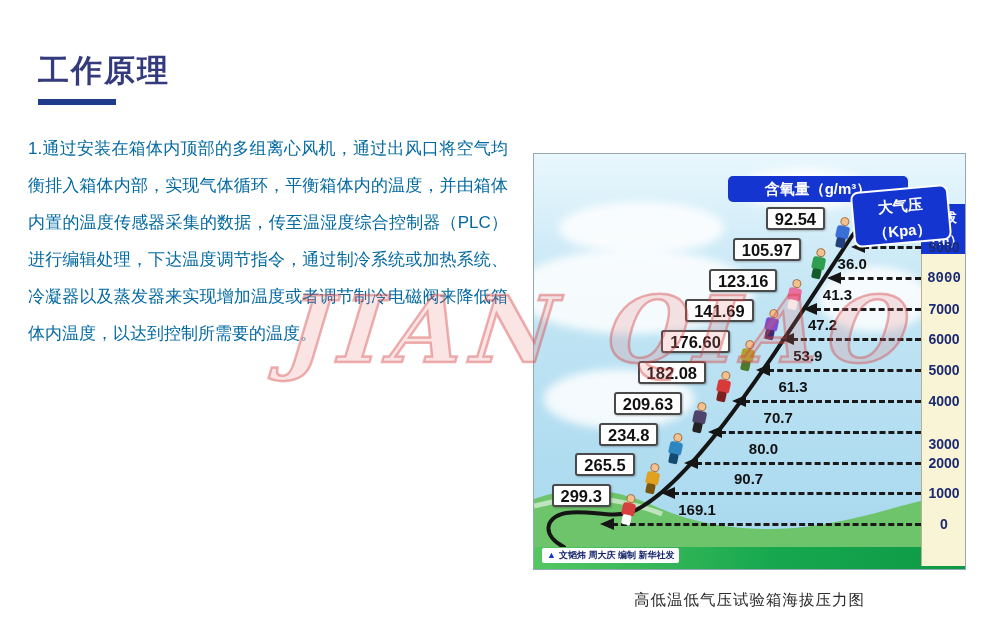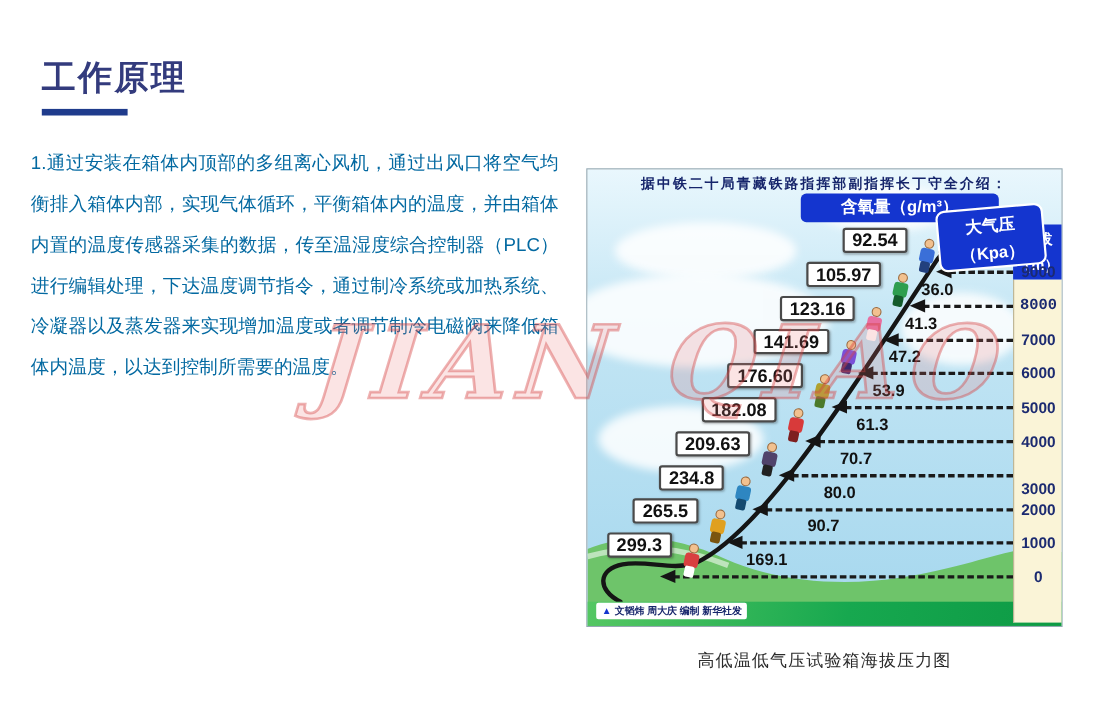--- a/index.html
+++ b/index.html
@@ -86,21 +86,20 @@
     <div class="cloud" style="left:-20px;top:95px;width:240px;height:85px;"></div>
     <div class="cloud" style="left:285px;top:112px;width:110px;height:66px;"></div>
     <div class="cloud" style="left:10px;top:215px;width:150px;height:60px;"></div>
 
     <svg class="scene" width="433" height="417" viewBox="0 0 433 417">
       <path d="M 0 345 C 40 330 80 333 125 354 C 175 376 235 379 285 371 C 335 363 362 352 400 344 L 433 348 L 433 417 L 0 417 Z" fill="#6ec46a"></path>
       <path d="M 0 352 C 45 340 85 343 128 360" stroke="#ffffff" stroke-width="5" fill="none" opacity="0.55"></path>
       <path d="M 30 393 C 8 382 10 363 32 359 C 55 355 76 365 98 358 C 160 330 240 200 318 82 L 336 60" stroke="#151515" stroke-width="4" fill="none" stroke-linecap="round"></path>
     </svg>
 
-    <div class="chart-header">据中铁二十局青藏铁路指挥部副指挥长丁守全介绍：</div>
 
     <div class="badge oxygen-badge">含氧量（g/m³）</div>
     <div class="badge pressure-badge">
       <div>大气压</div>
       <div>（Kpa）</div>
     </div>
     <div class="badge altitude-badge">
       <div>海拔</div>
       <div>（m）</div>
     </div>

